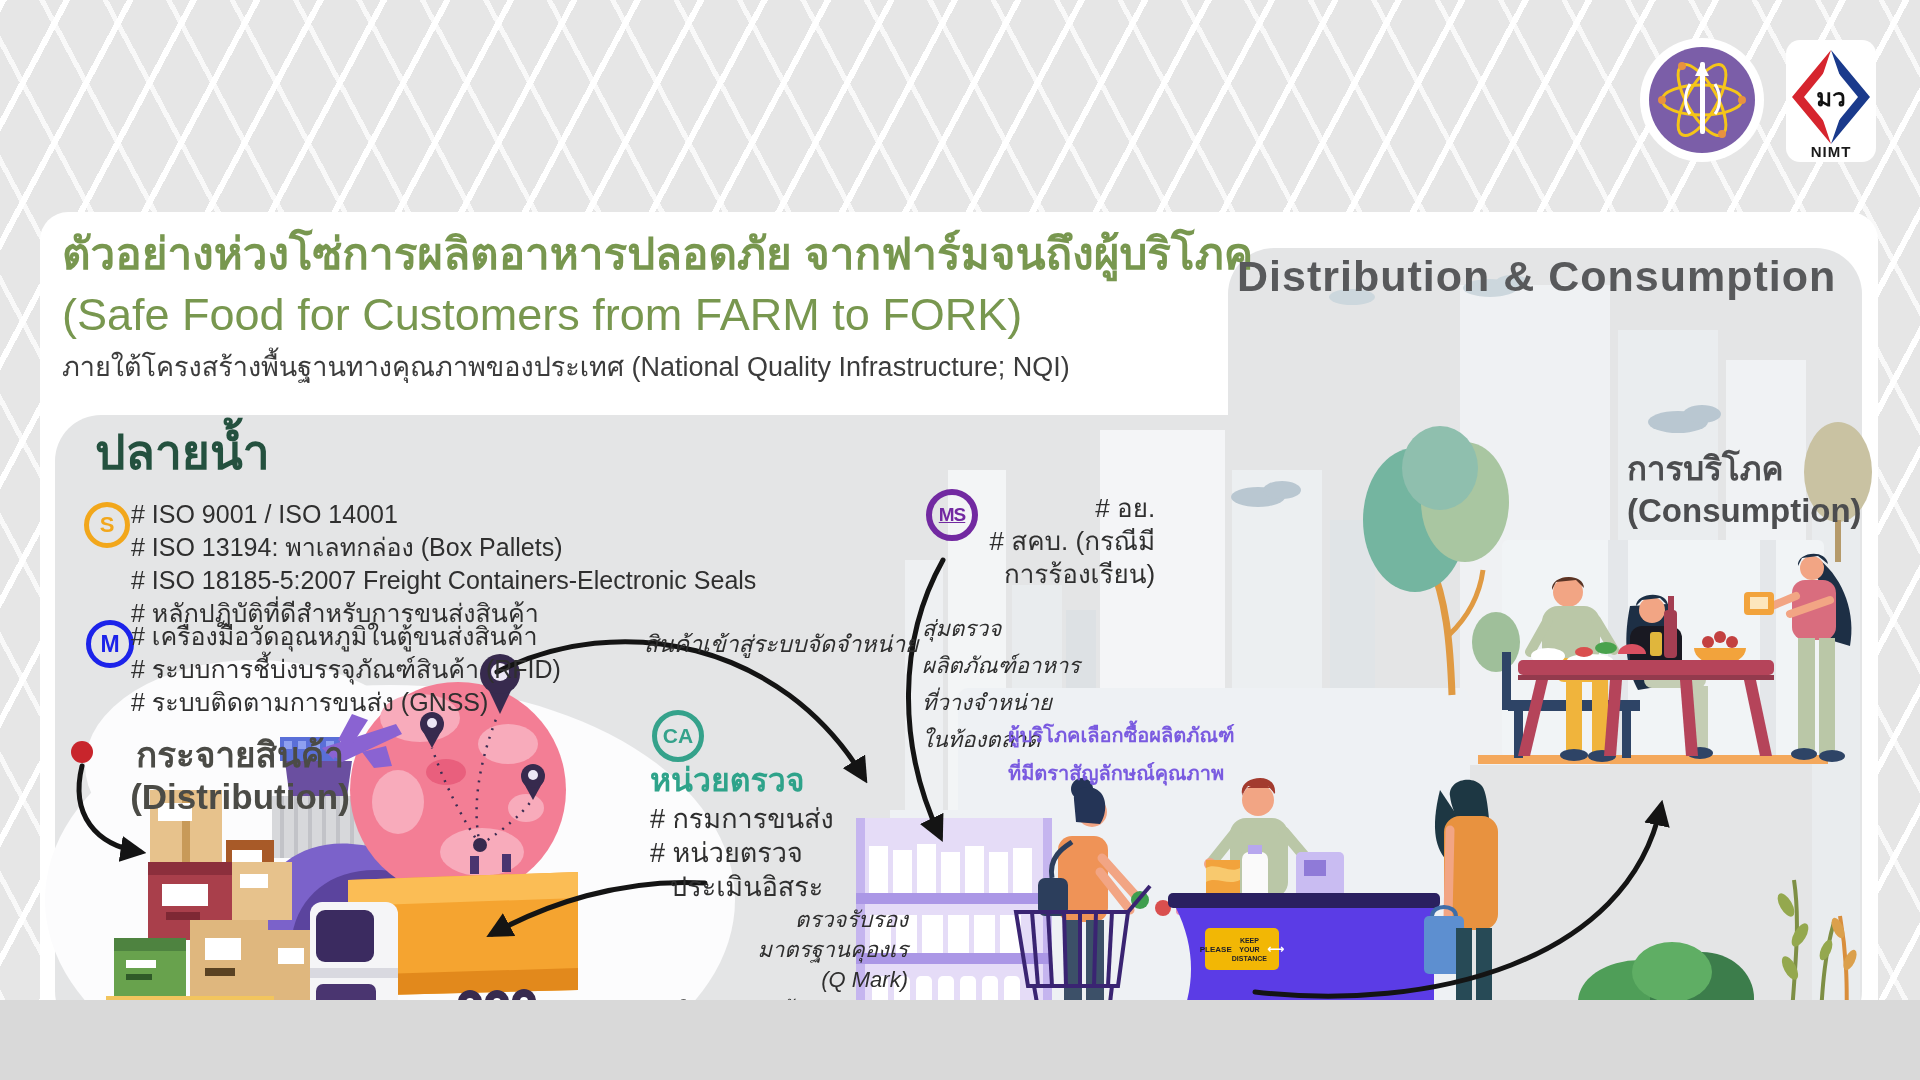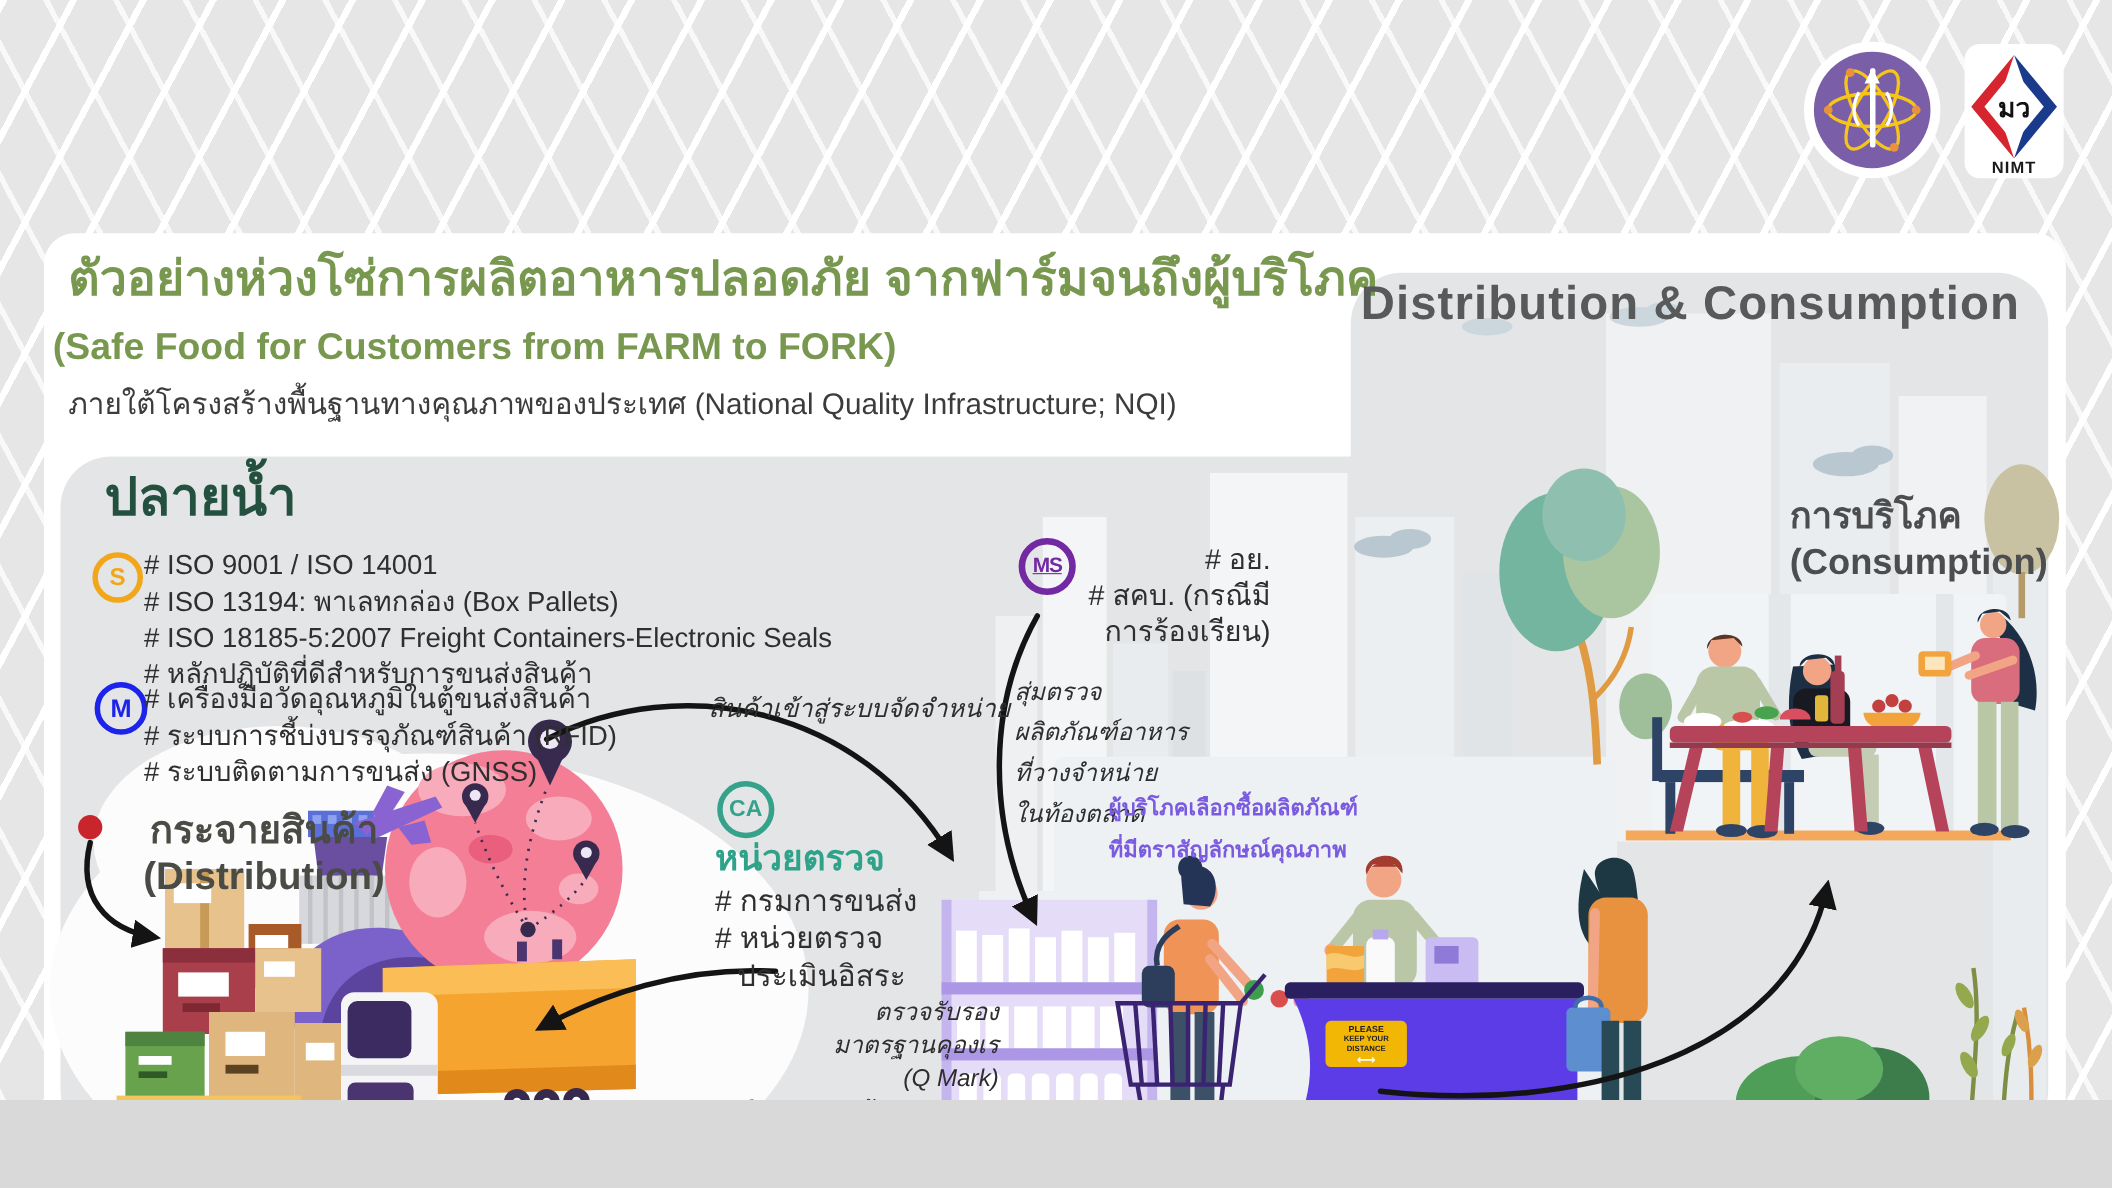--- a/index.html
+++ b/index.html
@@ -12,21 +12,21 @@
       #e6e6e6;
   }
   .abs{position:absolute;}
   #card{left:40px;top:212px;width:1838px;height:829px;background:#ffffff;border-radius:28px;}
   .panel{background:#e4e5e6;}
   #panel-main{left:55px;top:415px;width:1807px;height:622px;border-radius:46px;}
   #panel-right{left:1228px;top:248px;width:634px;height:500px;border-radius:46px;}
   #art{left:0;top:0;width:1920px;height:1080px;z-index:6;pointer-events:none;}
   .txt{z-index:12;}
   #title-th{left:62px;top:224px;font-size:44px;font-weight:bold;color:#78974f;line-height:60px;white-space:nowrap;}
-  #title-en{left:48px;top:288px;font-size:34px;font-weight:bold;color:#78974f;line-height:54px;white-space:nowrap;}
+  #title-en{left:62px;top:288px;font-size:45px;font-weight:normal;color:#78974f;line-height:54px;white-space:nowrap;}
   #subtitle{left:62px;top:348px;font-size:27px;color:#3c3c3c;line-height:38px;white-space:nowrap;}
   #section-title{left:1237px;top:252px;font-size:43px;font-weight:bold;color:#58595b;letter-spacing:1px;white-space:nowrap;}
   #downstream-heading{left:95px;top:420px;font-size:48px;font-weight:bold;color:#24513f;line-height:66px;}
   .badge{border-radius:50%;background:transparent;display:flex;align-items:center;justify-content:center;font-weight:bold;z-index:12;}
   #badge-s{left:84px;top:502px;width:36px;height:36px;border:5px solid #f2a71b;color:#f2a71b;font-size:22px;}
   #badge-m{left:86px;top:620px;width:38px;height:38px;border:5px solid #1c23ea;color:#1c23ea;font-size:23px;}
   #badge-ca{left:652px;top:710px;width:42px;height:42px;border:5px solid #35a28b;color:#35a28b;font-size:21px;}
   #badge-ms{left:926px;top:489px;width:40px;height:40px;border:6px solid #7229a1;color:#7229a1;font-size:19px;letter-spacing:-1px;text-decoration:underline;}
   .hashlist{font-size:25px;color:#2f2f2f;line-height:33px;white-space:nowrap;}
   #list-s{left:131px;top:498px;}
@@ -37,21 +37,21 @@
   #list-ca .indent{margin-left:20px;}
   #list-ms{left:984px;top:492px;font-size:26px;line-height:33px;color:#2f2f2f;white-space:nowrap;text-align:right;}
   #list-ms .indent{margin-left:20px;}
   .annot{font-style:italic;color:#2e2e2e;}
   #annot-market{left:644px;top:626px;font-size:23px;}
   #annot-random{left:922px;top:610px;font-size:22px;line-height:37px;}
   #annot-qmark{left:630px;top:905px;width:278px;text-align:right;font-size:22px;line-height:30px;}
   #consumer-choice{left:1008px;top:716px;font-size:20px;font-weight:700;color:#7a5be0;line-height:38px;white-space:nowrap;}
   #consumption-label{left:1627px;top:448px;font-size:33px;font-weight:bold;color:#4c4d4f;line-height:42px;white-space:nowrap;}
   #distance-sign{left:1205px;top:928px;width:74px;height:42px;background:#f2b705;border-radius:5px;z-index:12;
-    display:flex;flex-direction:column;align-items:center;justify-content:center;color:#20202a;text-align:center;}
+    display:flex;flex-direction:row;align-items:center;justify-content:center;color:#20202a;text-align:center;}
   #distance-sign .s1{font-size:8px;font-weight:bold;line-height:9px;}
   #distance-sign .s2{font-size:7px;font-weight:bold;line-height:9px;}
   #distance-sign .arr{color:#ffffff;font-size:12px;line-height:10px;font-weight:bold;}
 </style>
 </head>
 <body>
 
 <div id="stage">
 
   <div id="card" class="abs"></div>

